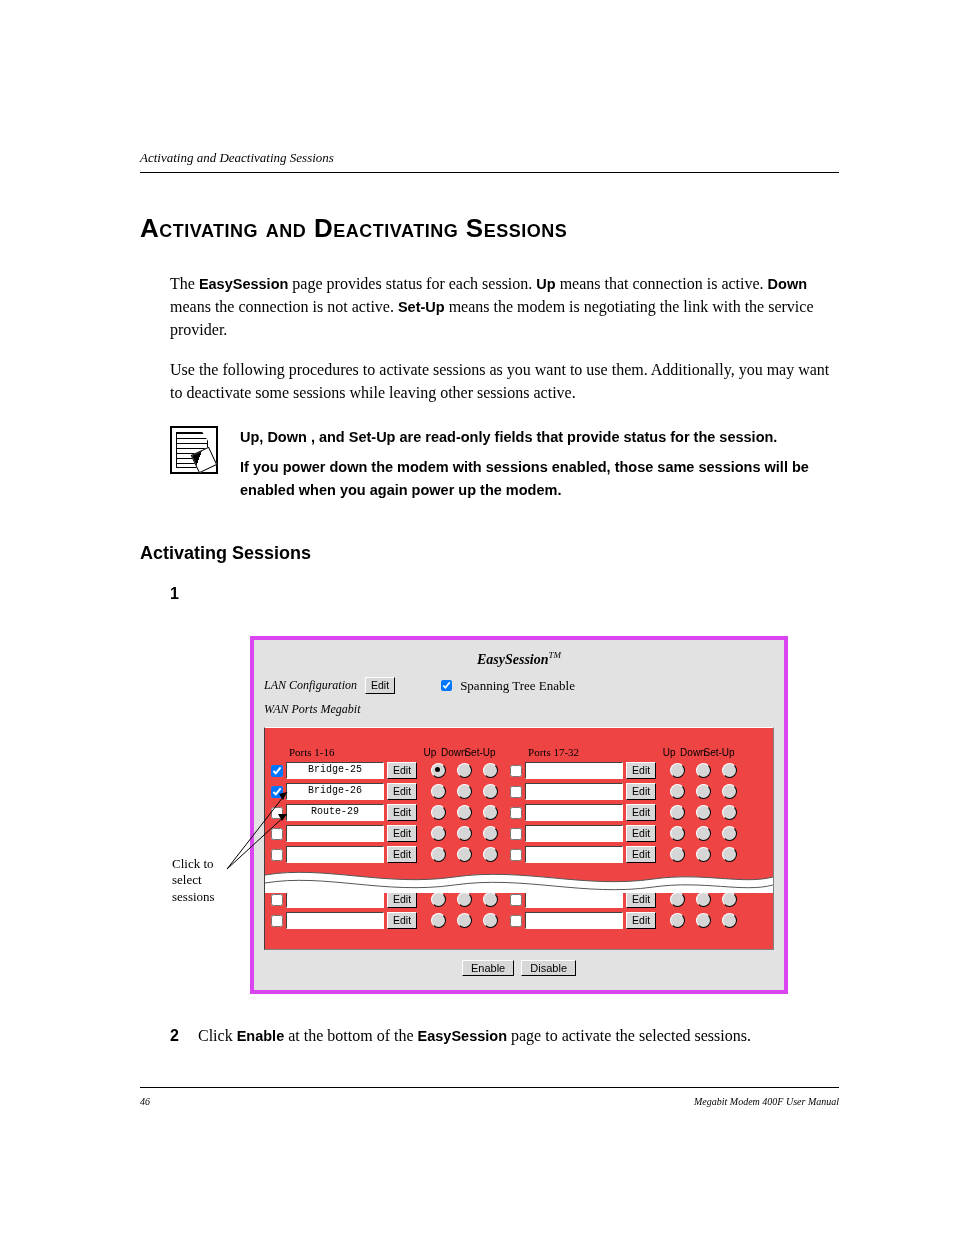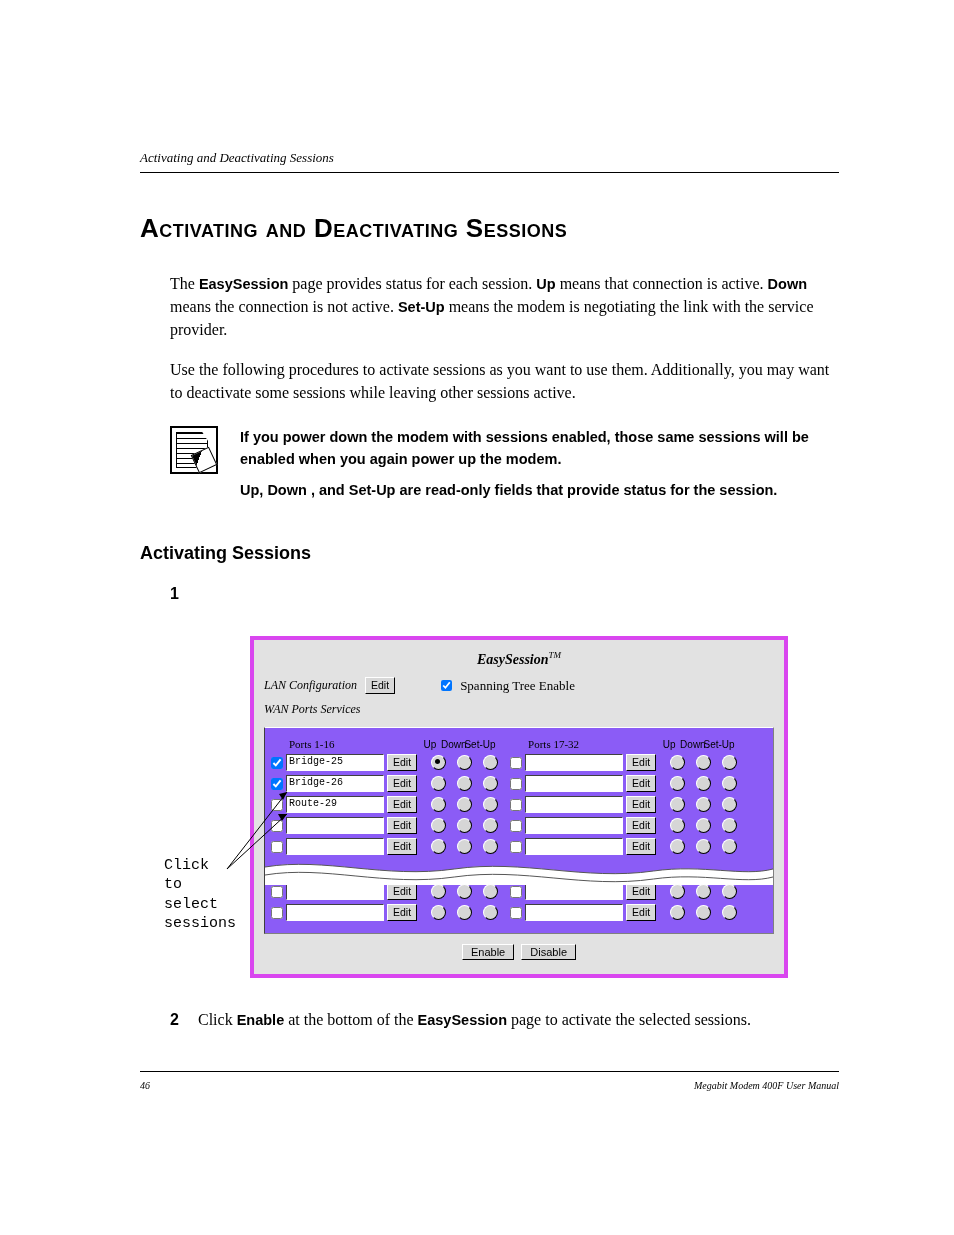--- a/index.html
+++ b/index.html
@@ -79,22 +79,22 @@
     margin: 0 0 18px 0;
   }
   ol.steps { list-style:none; padding:0; margin:0 0 20px 0;}
   ol.steps > li { display:flex; gap: 16px; font-size:16px; line-height:1.45; margin-bottom: 14px; padding-left:30px;}
   ol.steps > li .num { font-weight: bold; font-family: Arial, Helvetica, sans-serif; width:12px; flex:0 0 12px;}
   ol.steps b { font-family: Arial, Helvetica, sans-serif; font-size: 14.5px;}
 
   
   .figure-wrap { position: relative; margin: 30px 0 30px 0; }
   .callout {
-    position:absolute; left:24px; top:220px;
-    font-family: Liberation Mono, monospace; font-size: 15px; line-height:1.3;
+    position:absolute; left:32px; top:220px;
+    font-family: Liberation Serif, serif; font-size: 13px; line-height:1.3;
     width: 70px;
   }
   .callout-lines {
     position:absolute; left:85px; top:150px; width:65px; height:85px; pointer-events:none;
   }
   .fig {
     margin-left: 110px;
     width: 510px;
     border: 4px solid #d946ef;
     background: #e2e2e2;
@@ -103,29 +103,29 @@
     color:#000;
     padding: 10px 10px 14px 10px;
   }
   .fig-title { text-align:center; font-family:"Times New Roman",serif; font-style:italic; font-weight:bold; font-size:14px; margin-bottom:10px;}
   .fig-title sup{ font-style:italic; font-size:9px;font-weight:normal;}
   .fig-row { display:flex; align-items:center; gap:8px; margin-bottom:8px;}
   .fig-lan { font-family:"Times New Roman",serif; font-style:italic; font-size:12px;}
   .fig-btn { background:#d8d8d8; border:1px solid #000; border-top-color:#fff;border-left-color:#fff; font-size:10.5px; padding:0 5px; height:15px; line-height:14px;}
   .fig-chk { width:11px;height:11px;vertical-align:middle;margin:0;}
   .fig-wan { font-family:"Times New Roman",serif; font-style:italic; font-size:12px; margin: 4px 0 10px 0;}
-  .ports-panel { background:#8b5cf6; border:1px solid #808080; border-top-color:#fff;border-left-color:#404040; padding:8px 6px;}
+  .ports-panel { background:#ef4444; border:1px solid #808080; border-top-color:#fff;border-left-color:#404040; padding:16px 6px;}
   .ports-grid { display:flex; gap:8px;}
   .ports-col {}
   .ports-head { display:flex; align-items:flex-end; font-size:10px; margin-bottom:4px; height:14px;}
   .ports-head .phlabel { font-family:"Times New Roman",serif; font-size:11px; margin-left:18px; width:100px;}
   .ports-head .st { width:22px; text-align:center;}
   .prow { display:flex; align-items:center; gap:3px; margin-bottom:4px; height:17px;}
   .prow input[type=checkbox]{ width:12px;height:12px;margin:0;}
-  .ptxt { width:92px; height:15px; background:#fff; border:1px solid #404040; border-right-color:#fff;border-bottom-color:#fff; font-family:"Courier New",monospace; font-size:10px; padding:0 2px; line-height:14px;}
+  .ptxt { width:92px; height:15px; background:#fff; border:1px solid #404040; border-right-color:#fff;border-bottom-color:#fff; font-family:"Courier New",monospace; font-size:10px; padding:0 2px; line-height:14px;text-align:center;}
   .pr { width:13px;height:13px; border:1px solid #000;border-top-color:#fff;border-left-color:#fff; border-radius:50%; background:#d6d6d6; margin:0 4px; display:inline-block; position:relative;}
   .pr.sel::after{content:"";position:absolute;width:5px;height:5px;background:#000;border-radius:50%;left:3px;top:3px;}
   .wave { position:relative; height:28px; margin:-2px -6px;}
   .wave svg{position:absolute;inset:0;width:100%;height:100%;}
   .fig-actions{ text-align:center; margin-top:10px;}
   .fig-actions .fig-btn{ padding:1px 8px; height:18px; line-height:16px; font-size:11px; margin:0 2px;}
 
   .footer {
     border-top:1.5px solid #000;
     margin-top: 40px;
@@ -146,22 +146,22 @@
 
   <p class="body-para">
     <span>The </span><b>EasySession</b><span> page provides status for each session. </span><b>Up</b><span> means that connection is active. </span><b>Down</b><span> means the connection is not active. </span><b>Set-Up</b><span> means the modem is negotiating the link with the service provider.</span>
   </p>
 
   <p class="body-para">Use the following procedures to activate sessions as you want to use them. Additionally, you may want to deactivate some sessions while leaving other sessions active.</p>
 
   <div class="note-block">
     <div class="note-icon"></div>
     <div class="note-text">
+      <p>Up, Down , and Set-Up are read-only fields that provide status for the session.</p>
       <p>If you power down the modem with sessions enabled, those same sessions will be enabled when you again power up the modem.</p>
-      <p>Up, Down , and Set-Up are read-only fields that provide status for the session.</p>
     </div>
   </div>
 
   <h2 class="sub-title">Activating Sessions</h2>
 
   <ol class="steps">
     <li>
       <span class="num">1</span>
     </li>
   </ol>
@@ -177,21 +177,21 @@
 
     <div class="fig">
       <div class="fig-title"><span>EasySession</span><sup>TM</sup></div>
       <div class="fig-row">
         <span class="fig-lan">LAN Configuration</span>
         <span class="fig-btn">Edit</span>
         <span style="width:30px"></span>
         <input type="checkbox" class="fig-chk" checked="" style="">
         <span style="font-family:'Times New Roman',serif;font-size:13px;">Spanning Tree Enable</span>
       </div>
-      <div class="fig-wan">WAN Ports Services</div>
+      <div class="fig-wan">WAN Ports Megabit</div>
 
       <div class="ports-panel">
         <div class="ports-grid">
 
           <div class="ports-col">
             <div class="ports-head">
               <span class="phlabel">Ports 1-16</span>
               <span style="width:30px"></span>
               <span class="st">Up</span>
               <span class="st">Down</span>

